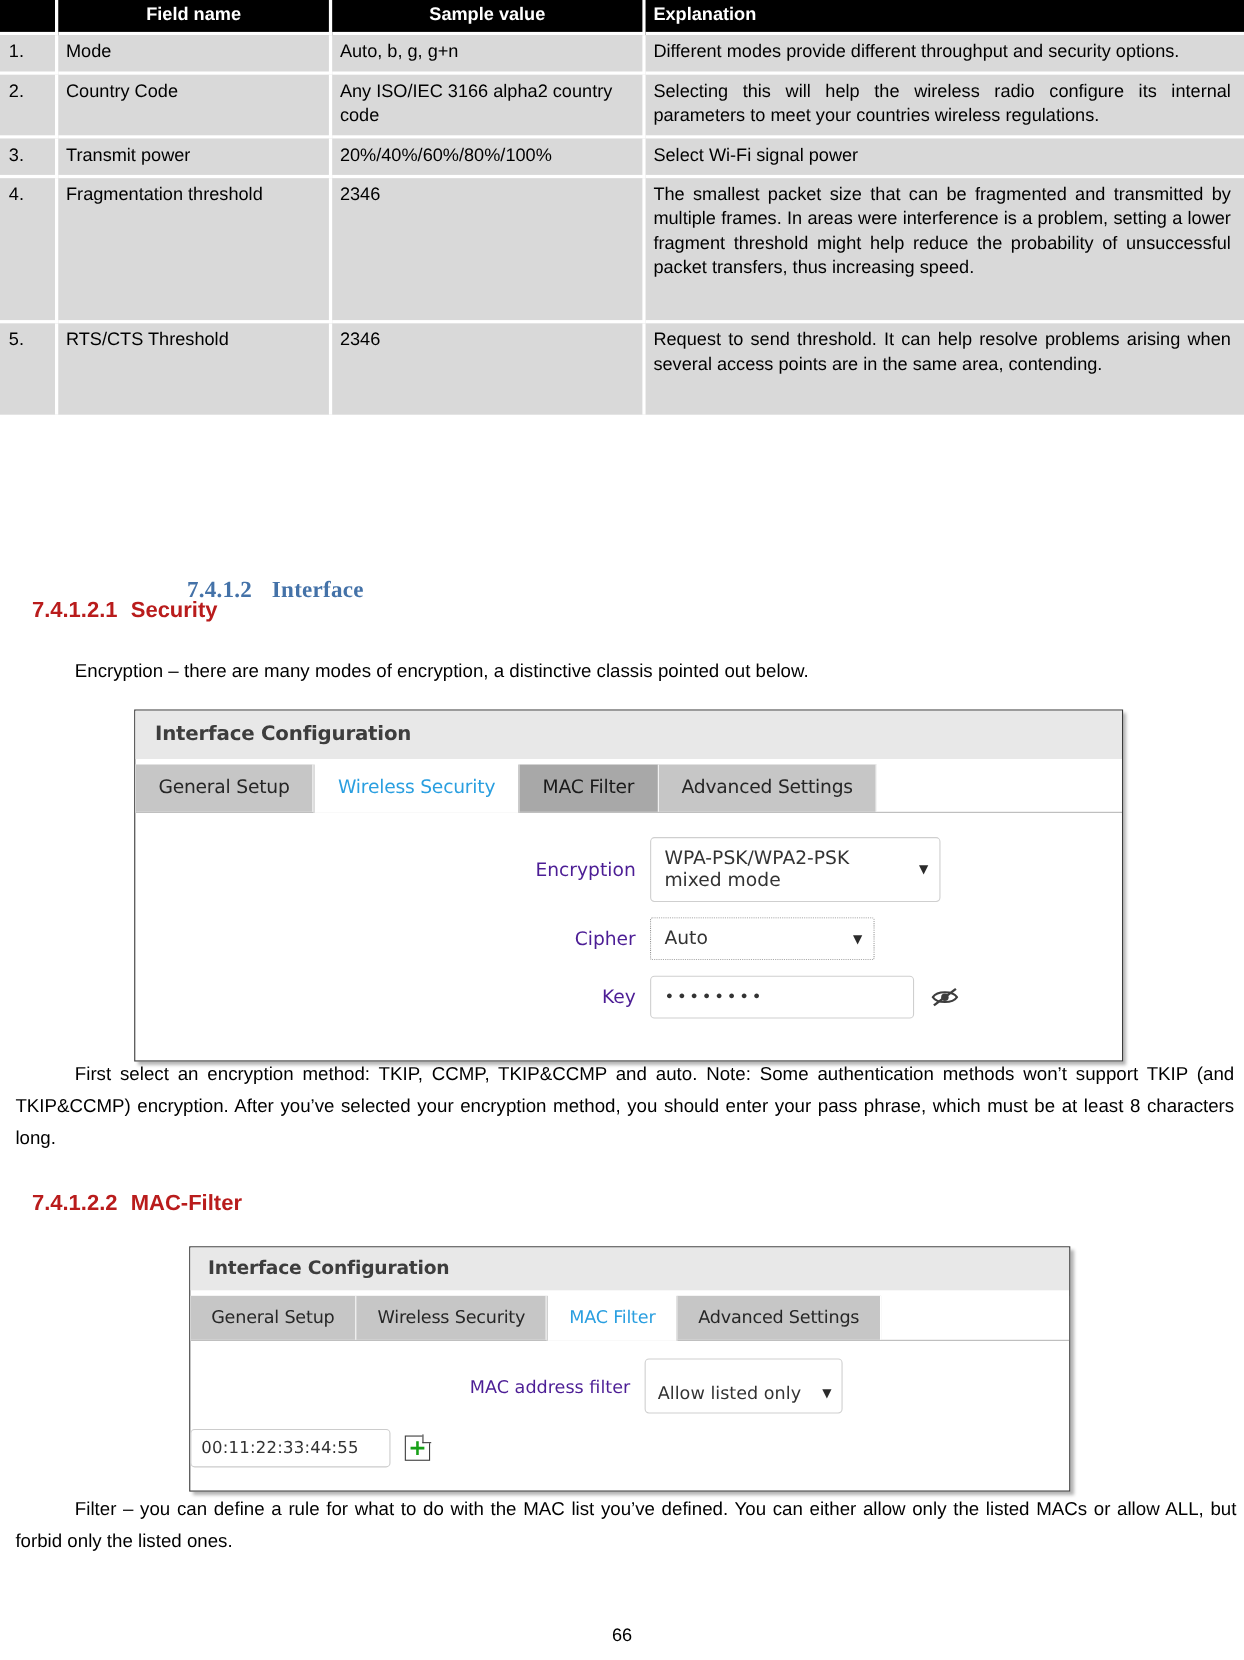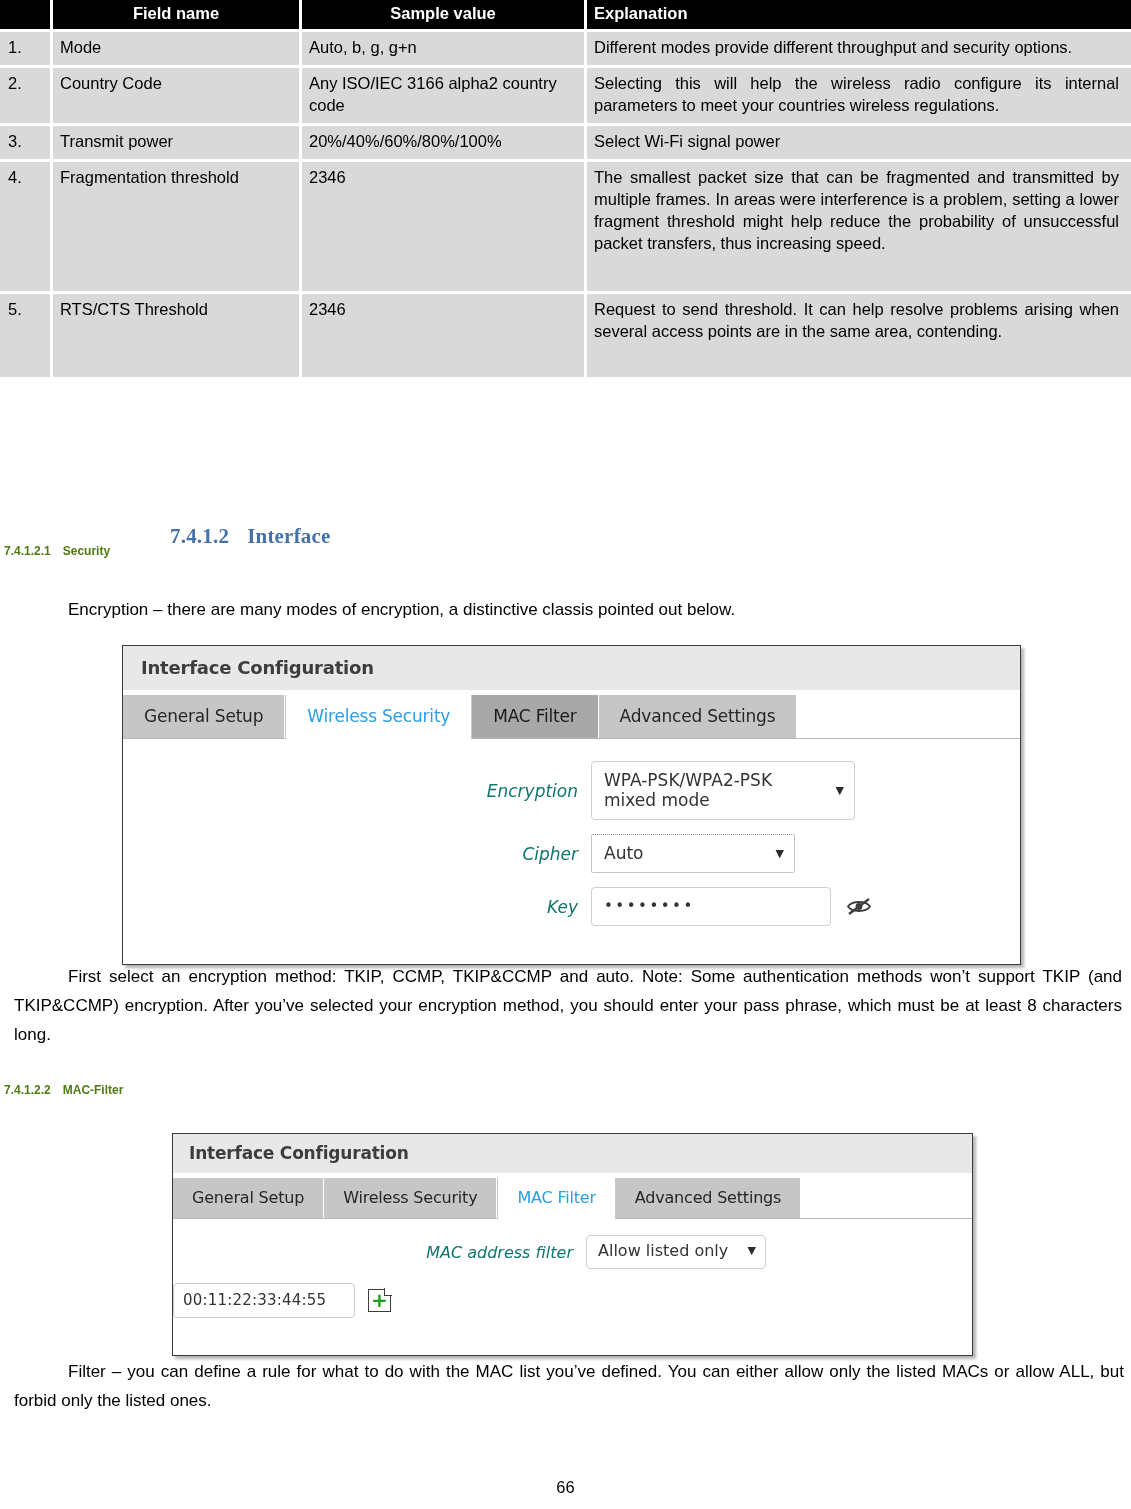--- a/index.html
+++ b/index.html
@@ -80,25 +80,25 @@
     font-family: "Liberation Serif", serif;
     font-weight: bold;
     font-size: 21px;
     color: #4472a8;
     letter-spacing: 0.2px;
   }
   .h-interface .num { margin-right: 18px; }
 
   .h-sub {
     position: absolute;
-    left: 4px;
+    left: 29px;
     font-family: "Liberation Sans", sans-serif;
     font-weight: bold;
-    font-size: 12px;
-    color: #4d7c0f;
+    font-size: 20px;
+    color: #b91c1c;
   }
   .h-sub .num { margin-right: 12px; }
   #h-security { top: 544px; }
   #h-macfilter { top: 1083px; }
 
   
   .para {
     position: absolute;
     font-size: 17px;
     line-height: 1.72;
@@ -213,24 +213,23 @@
   }
   #shot-macfilter .form-area { padding-top: 16px; }
 
   .form-row {
     display: flex;
     align-items: center;
     margin-bottom: 14px;
   }
   .form-label {
     font-size: 17px;
-    color: #0f766e;
+    color: #4c1d95;
     text-align: right;
     padding-right: 13px;
-    font-style: italic;
   }
   #shot-security .form-label { width: 455px; }
   #shot-macfilter .form-label { width: 400px; font-size: 16px; }
 
   .select-box {
     border: 1px solid #cfcfcf;
     border-radius: 4px;
     background: #ffffff;
     font-size: 17px;
     color: #333333;
@@ -245,21 +244,21 @@
     border-radius: 2px;
   }
   .caret {
     font-size: 11px;
     color: #2b2b2b;
     margin-left: 14px;
     line-height: 1;
   }
   #sel-encryption { width: 264px; gap: 16px; }
   #sel-cipher { width: 204px; }
-  #sel-macfilter { width: 180px; font-size: 16px; padding: 5px 9px 8px 11px; }
+  #sel-macfilter { width: 180px; font-size: 16px; padding: 21px 9px 8px 11px; }
 
   .text-input {
     border: 1px solid #cfcfcf;
     border-radius: 4px;
     background: #ffffff;
     font-size: 17px;
     color: #333333;
     padding: 9px 10px 10px 12px;
     box-sizing: border-box;
     letter-spacing: 1px;

